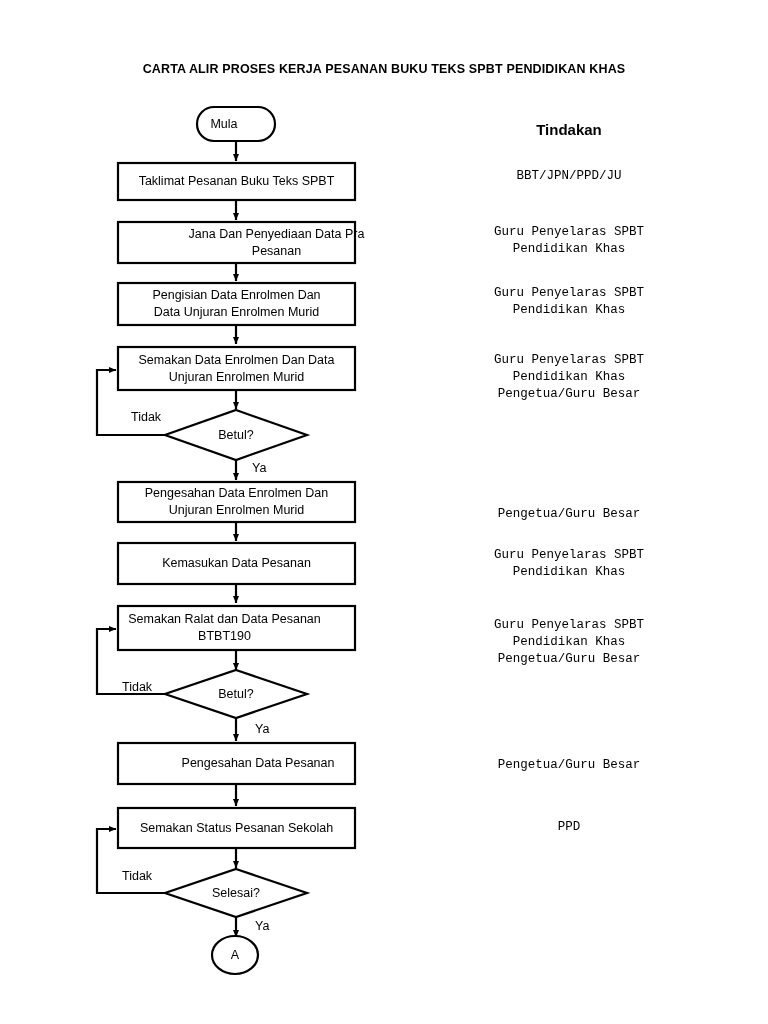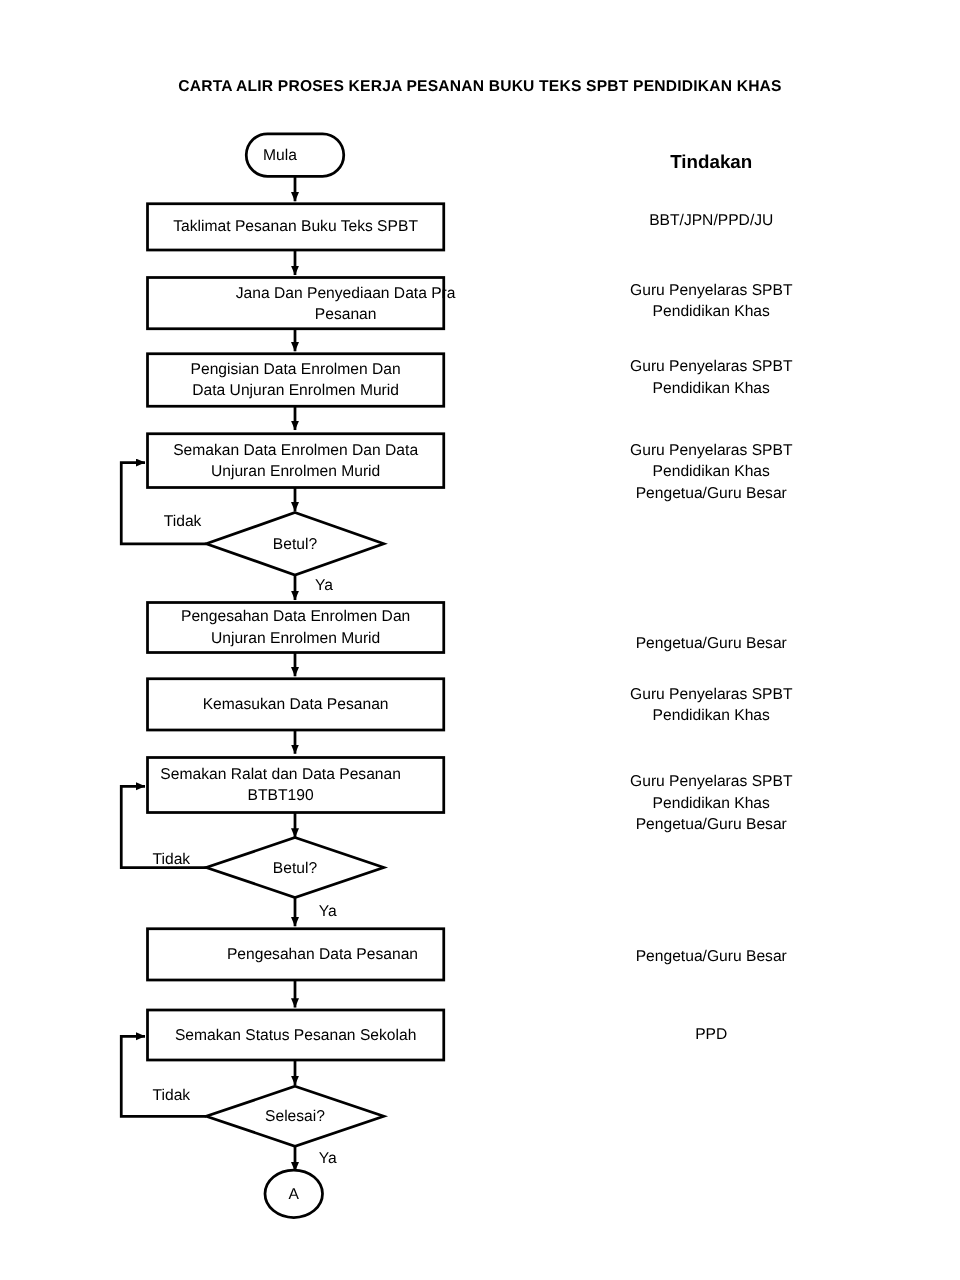--- a/index.html
+++ b/index.html
@@ -49,20 +49,21 @@
     font-size: 15px;
     font-weight: bold;
   }
   .action-text {
     position: absolute;
     width: 250px;
     text-align: center;
     font-size: 12.5px;
     line-height: 17px;
     white-space: pre-line;
+    font-family: Liberation Mono, monospace;
   }
   .node-label {
     position: absolute;
     text-align: center;
     font-size: 12.5px;
     line-height: 17px;
     white-space: pre-line;
     display: flex;
     align-items: center;
     justify-content: center;

